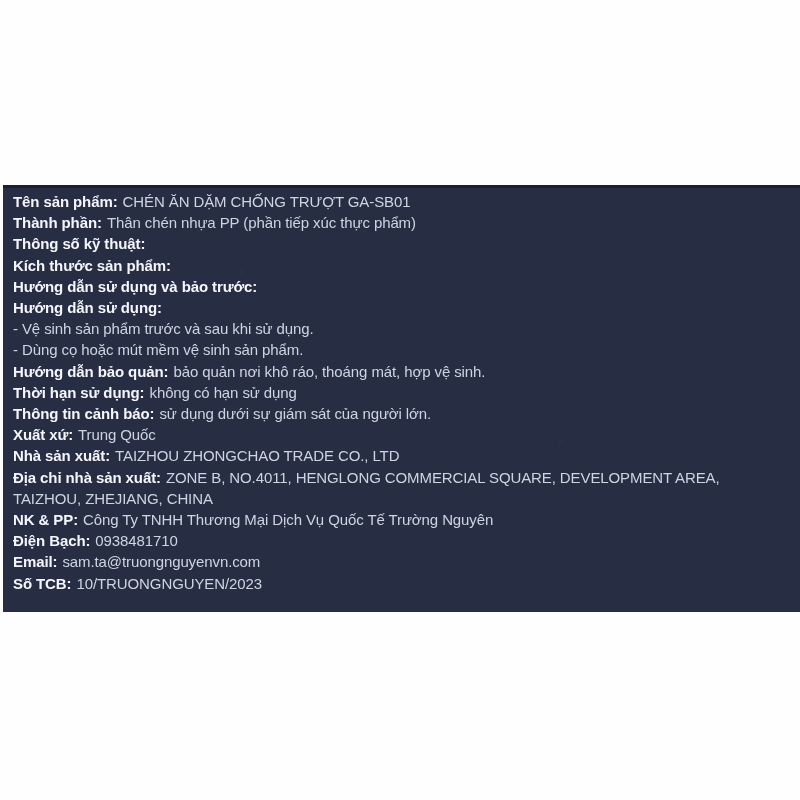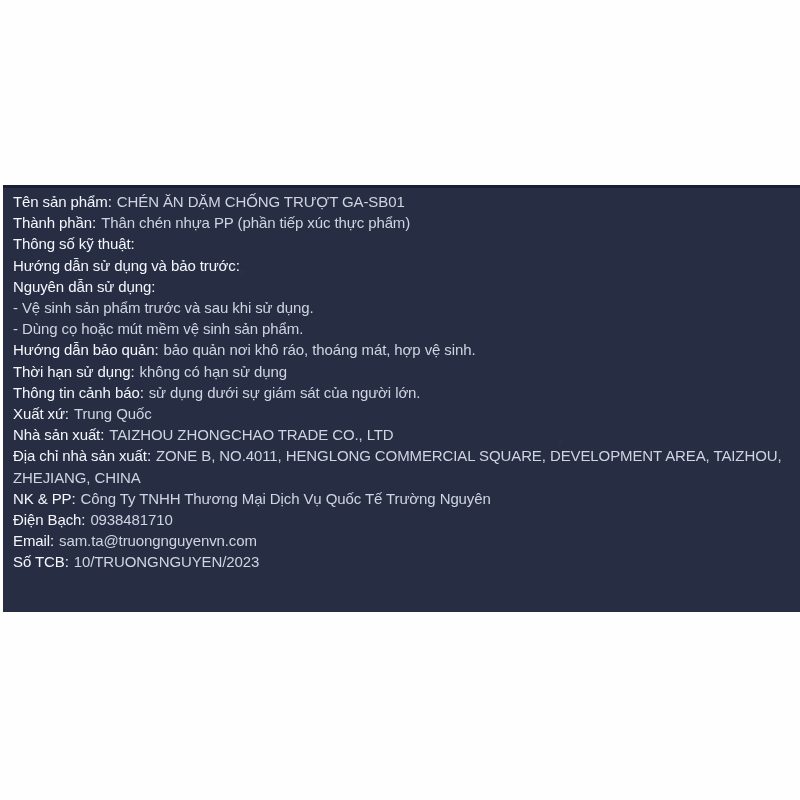--- a/index.html
+++ b/index.html
@@ -31,43 +31,44 @@
       radial-gradient(circle at 70% 60%, rgba(255,255,255,0.012) 0 2px, transparent 3px);
   }
   .row {
     margin: 0;
     font-size: 15px;
     line-height: 21.2px;
     letter-spacing: -0.1px;
     color: var(--val-color, #ced4e0);
   }
   .row .k {
-    font-weight: 400;
+    font-weight: 700;
     color: var(--lbl-color, #f4f6fb);
   }
   .row .k.has-val {
     margin-right: 5px;
   }
 </style>
 </head>
 <body>
 
 <div class="photo" style="background: rgb(254, 254, 254);">
   <section class="panel">
     <div id="rows">
   <p class="row"><span class="k has-val">Tên sản phẩm:</span><span class="v">CHÉN ĂN DẶM CHỐNG TRƯỢT GA-SB01</span></p>
 
   <p class="row"><span class="k has-val">Thành phần:</span><span class="v">Thân chén nhựa PP (phần tiếp xúc thực phẩm)</span></p>
 
   <p class="row"><span class="k">Thông số kỹ thuật:</span><span class="v"></span></p>
 
+  <p class="row"><span class="k">Kích thước sản phẩm:</span><span class="v"></span></p>
 
   <p class="row"><span class="k">Hướng dẫn sử dụng và bảo trước:</span><span class="v"></span></p>
 
-  <p class="row"><span class="k">Nguyên dẫn sử dụng:</span><span class="v"></span></p>
+  <p class="row"><span class="k">Hướng dẫn sử dụng:</span><span class="v"></span></p>
 
   <p class="row"><span class="v">- Vệ sinh sản phẩm trước và sau khi sử dụng.</span></p>
 
   <p class="row"><span class="v">- Dùng cọ hoặc mút mềm vệ sinh sản phẩm.</span></p>
 
   <p class="row"><span class="k has-val">Hướng dẫn bảo quản:</span><span class="v">bảo quản nơi khô ráo, thoáng mát, hợp vệ sinh.</span></p>
 
   <p class="row"><span class="k has-val">Thời hạn sử dụng:</span><span class="v">không có hạn sử dụng</span></p>
 
   <p class="row"><span class="k has-val">Thông tin cảnh báo:</span><span class="v">sử dụng dưới sự giám sát của người lớn.</span></p>

